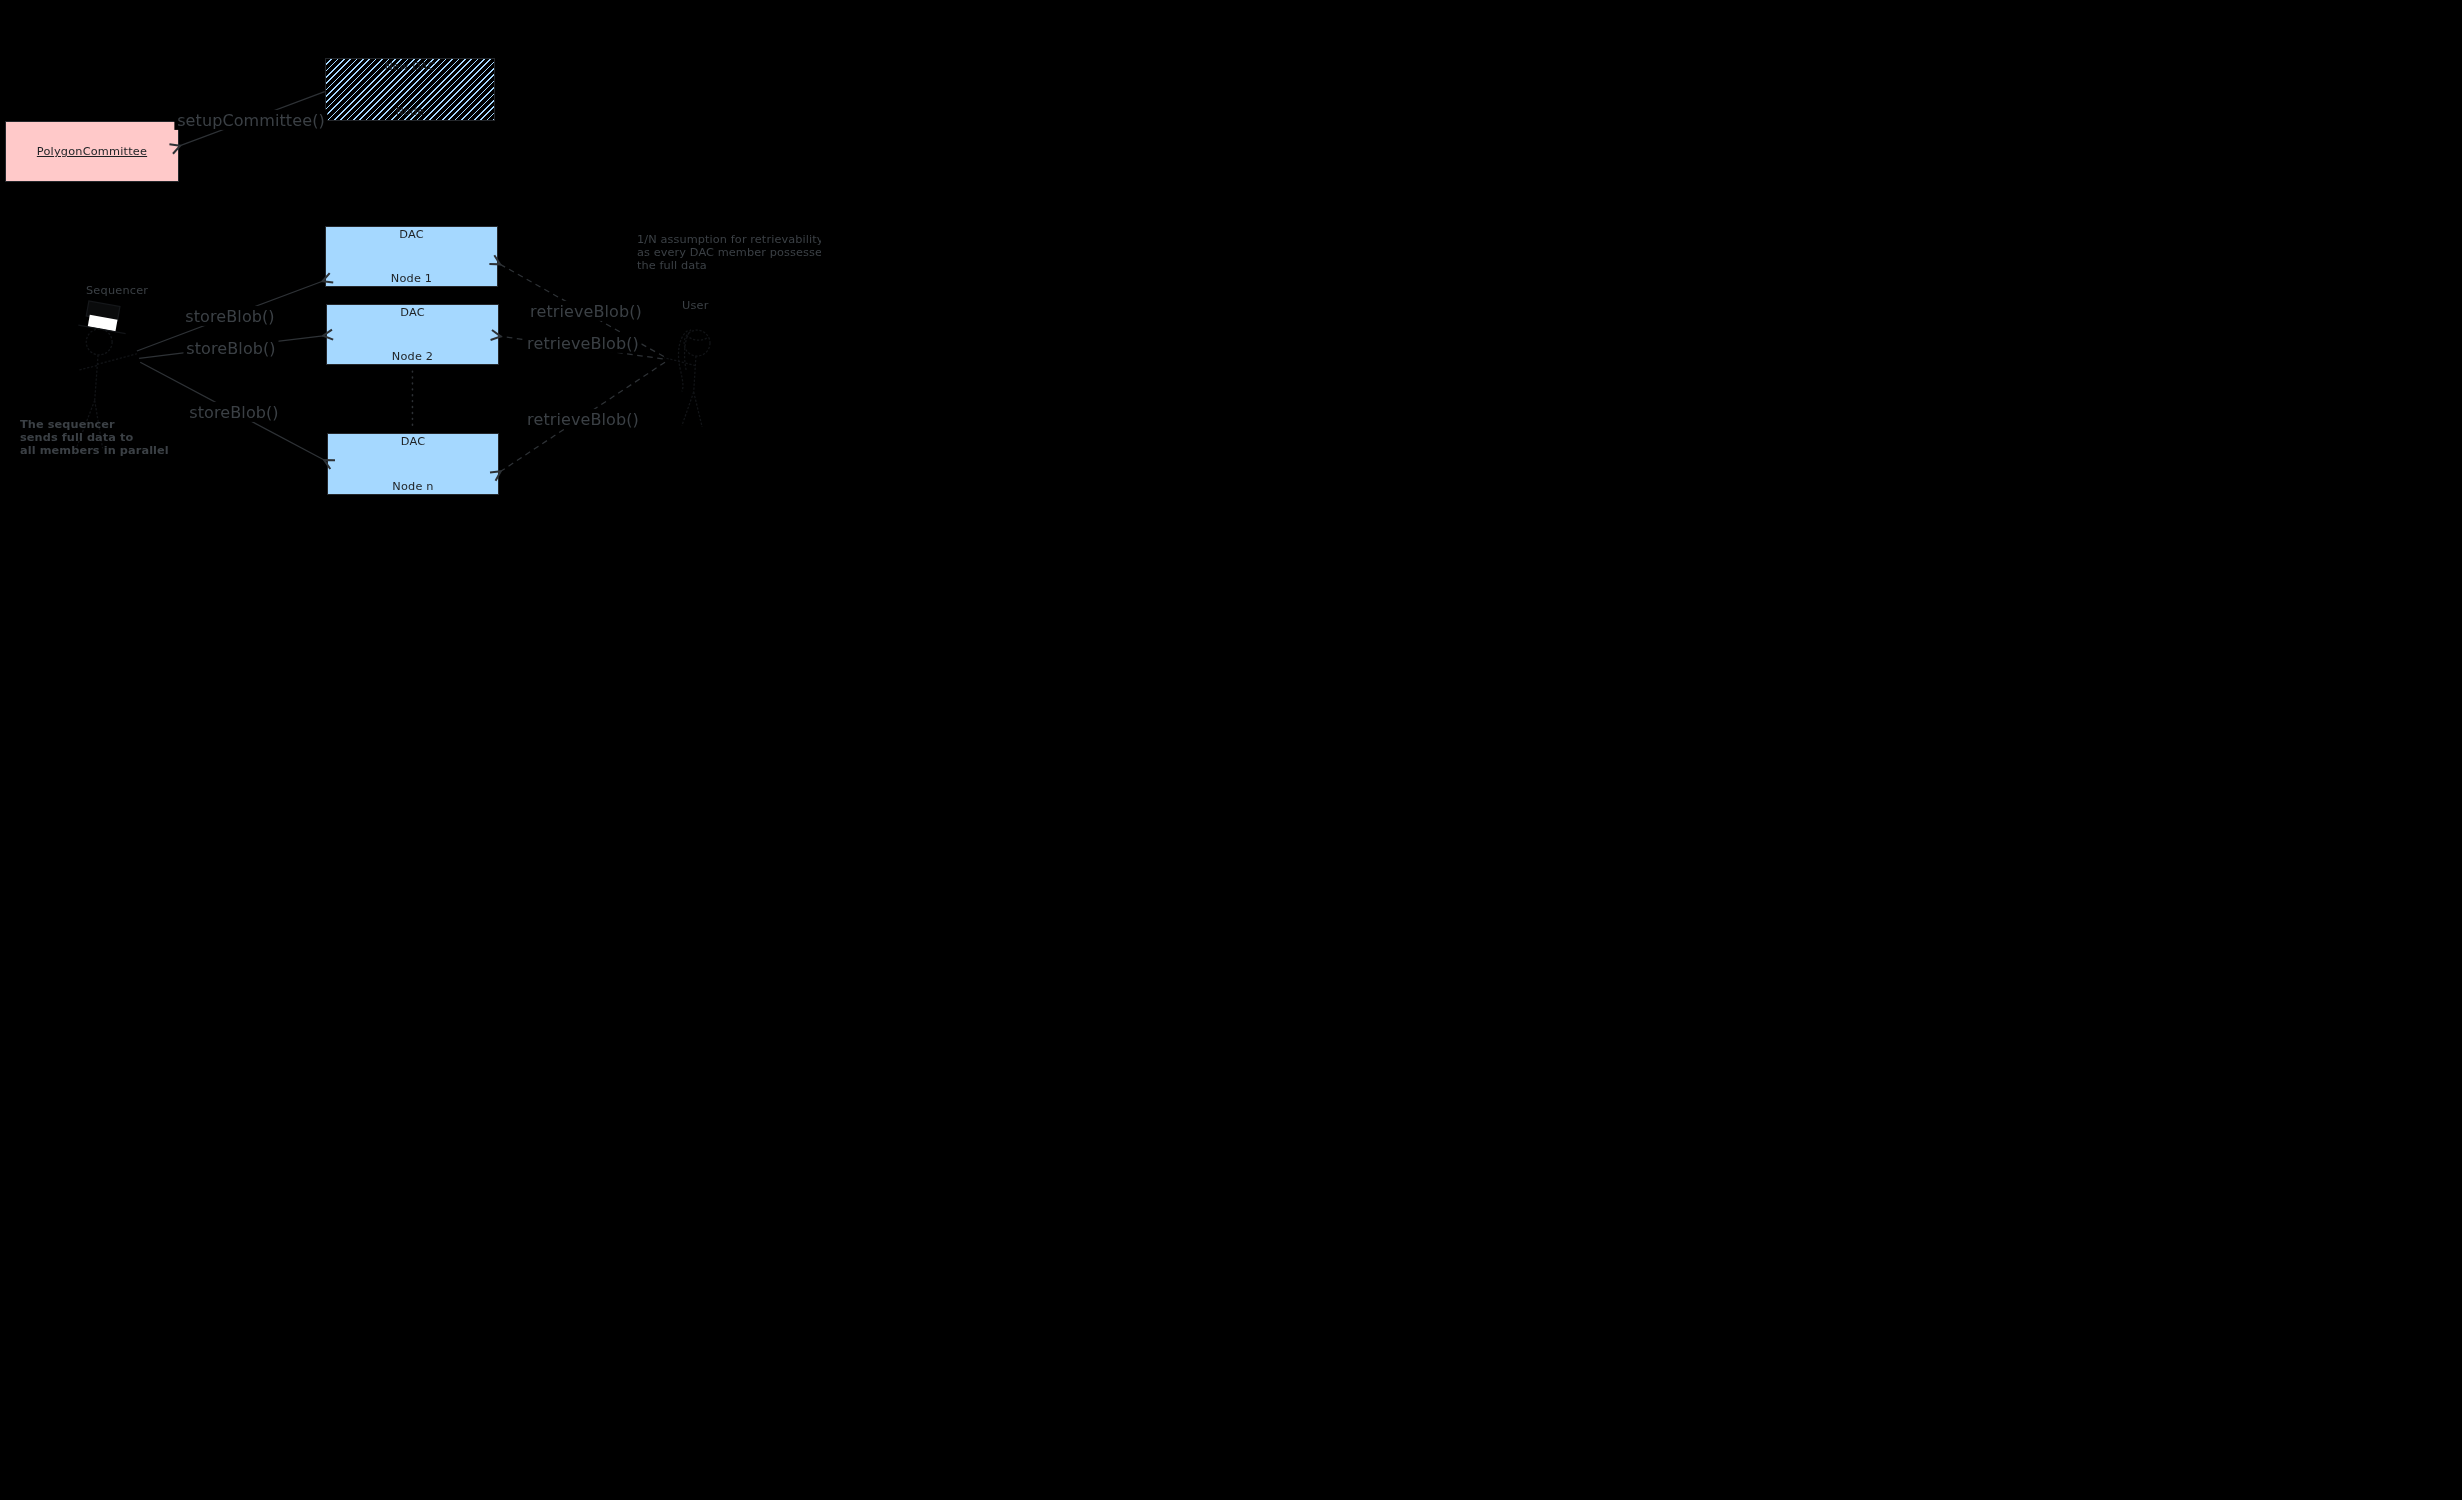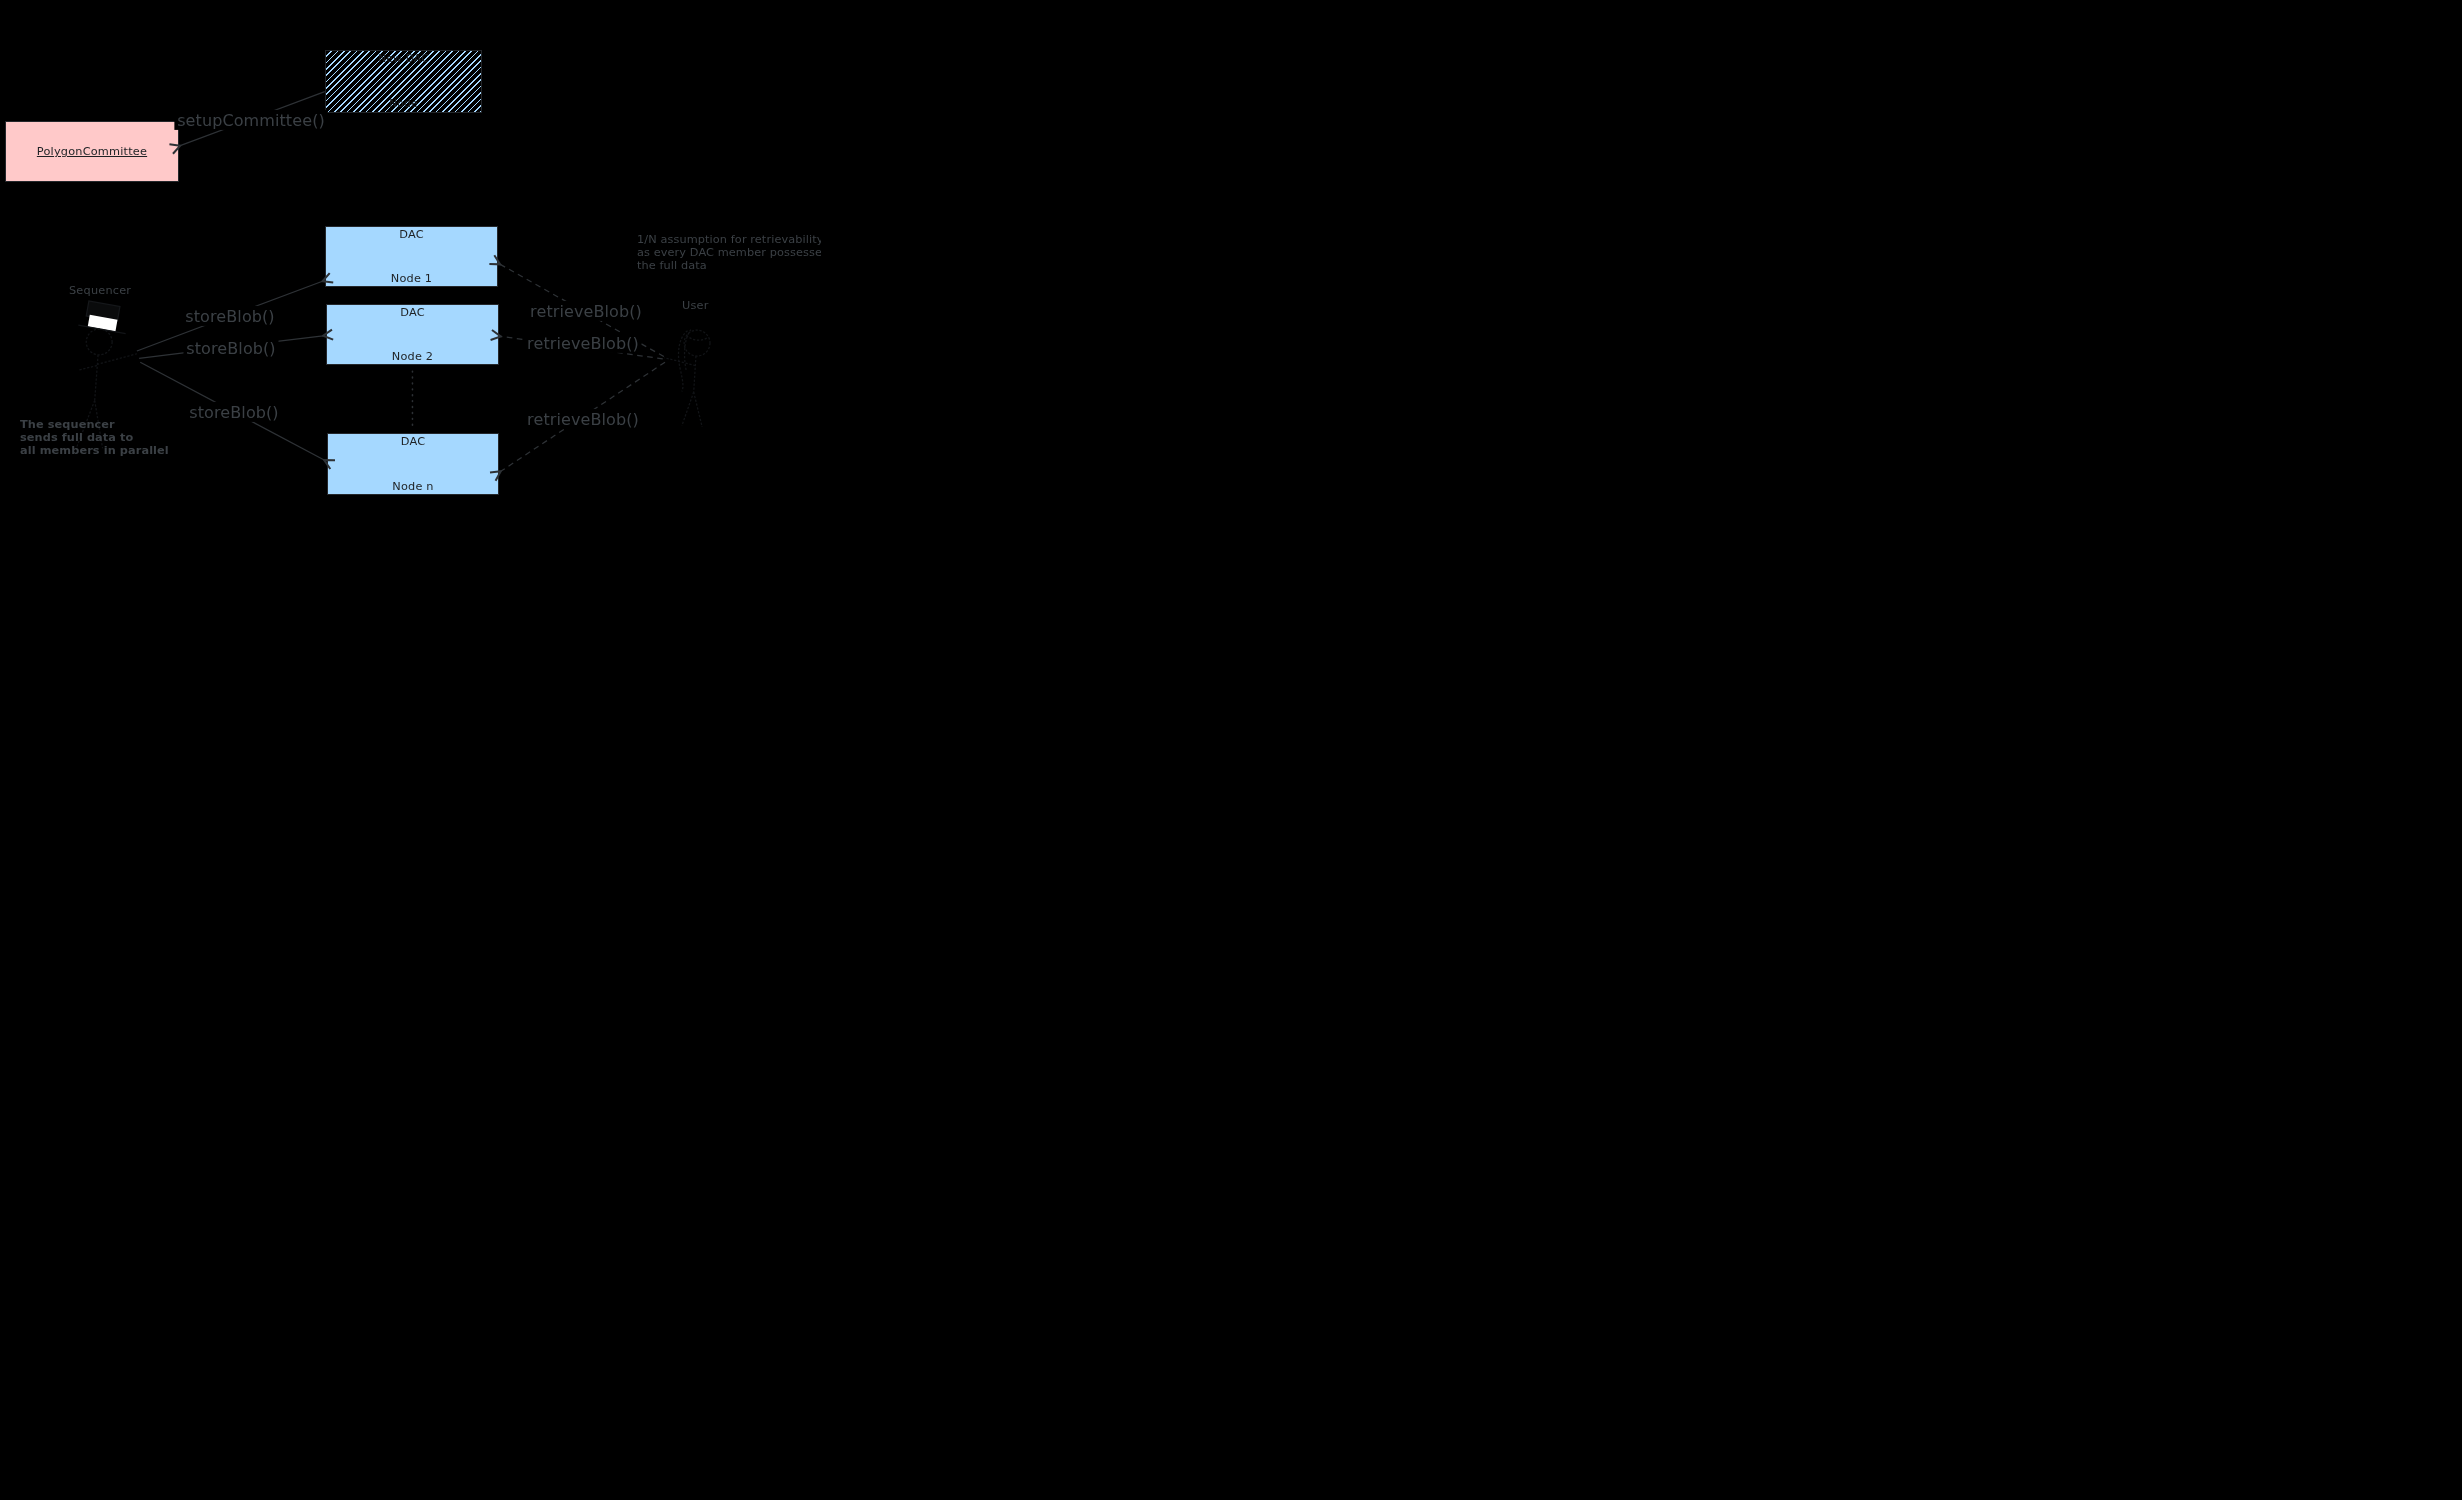--- a/index.html
+++ b/index.html
@@ -37,21 +37,21 @@
     <div>as every DAC member possesses</div>
     <div>the full data</div>
   </div>
 
   <div class="note" style="left:20px;top:418px;font-weight:bold;">
     <div>The sequencer</div>
     <div>sends full data to</div>
     <div>all members in parallel</div>
   </div>
 
-  <div class="box hatch" style="left:325px;top:50px;width:157px;height:63px;gap:30px;">
+  <div class="box hatch" style="left:325px;top:58px;width:170px;height:63px;gap:30px;">
     <span>New DAC</span>
     <span>Node</span>
   </div>
 
   <div class="box pink" style="left:5px;top:121px;width:174px;height:61px;">
     <span>PolygonCommittee</span>
   </div>
 
   <div class="box blue" style="left:325px;top:226px;width:173px;height:61px;">
     <span>DAC</span>
@@ -112,17 +112,17 @@
   <div class="alabel" style="left:251px;top:120px;">setupCommittee()</div>
 
   <div class="alabel" style="left:230px;top:316px;">storeBlob()</div>
   <div class="alabel" style="left:231px;top:348px;">storeBlob()</div>
   <div class="alabel" style="left:234px;top:412px;">storeBlob()</div>
 
   <div class="alabel" style="left:586px;top:311px;">retrieveBlob()</div>
   <div class="alabel" style="left:583px;top:343px;">retrieveBlob()</div>
   <div class="alabel" style="left:583px;top:419px;">retrieveBlob()</div>
 
-  <div class="actor-label" style="left:69px;top:284px;">Sequencer</div>
+  <div class="actor-label" style="left:86px;top:284px;">Sequencer</div>
   <div class="actor-label" style="left:682px;top:299px;">User</div>
 
 </div>
 
 
 </body></html>

